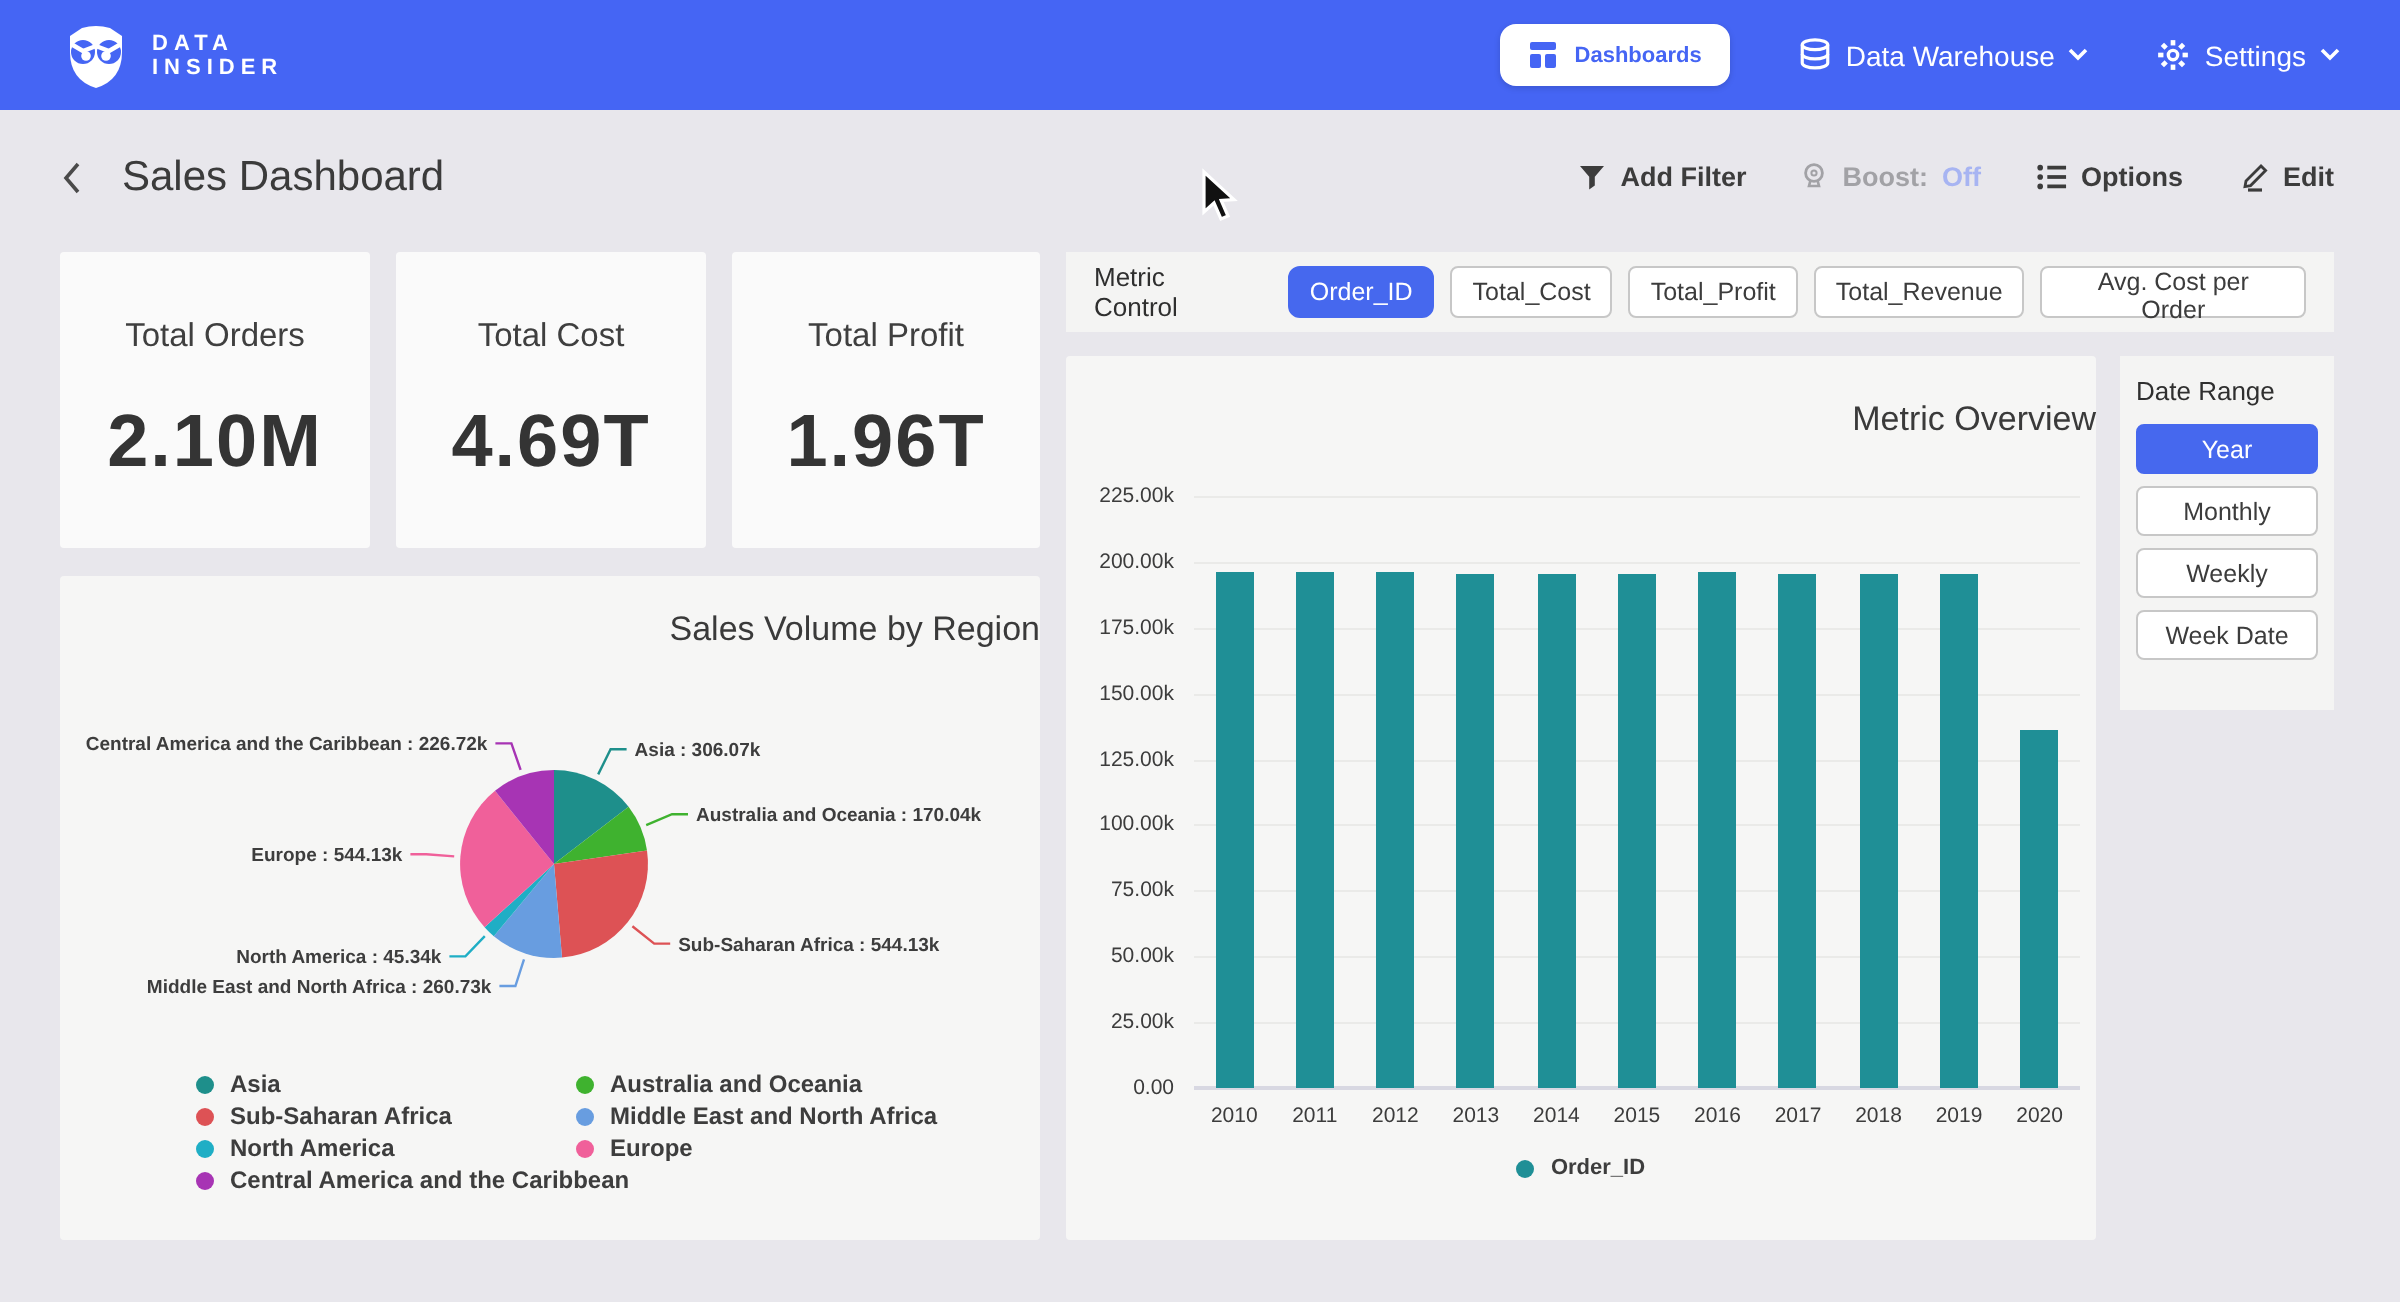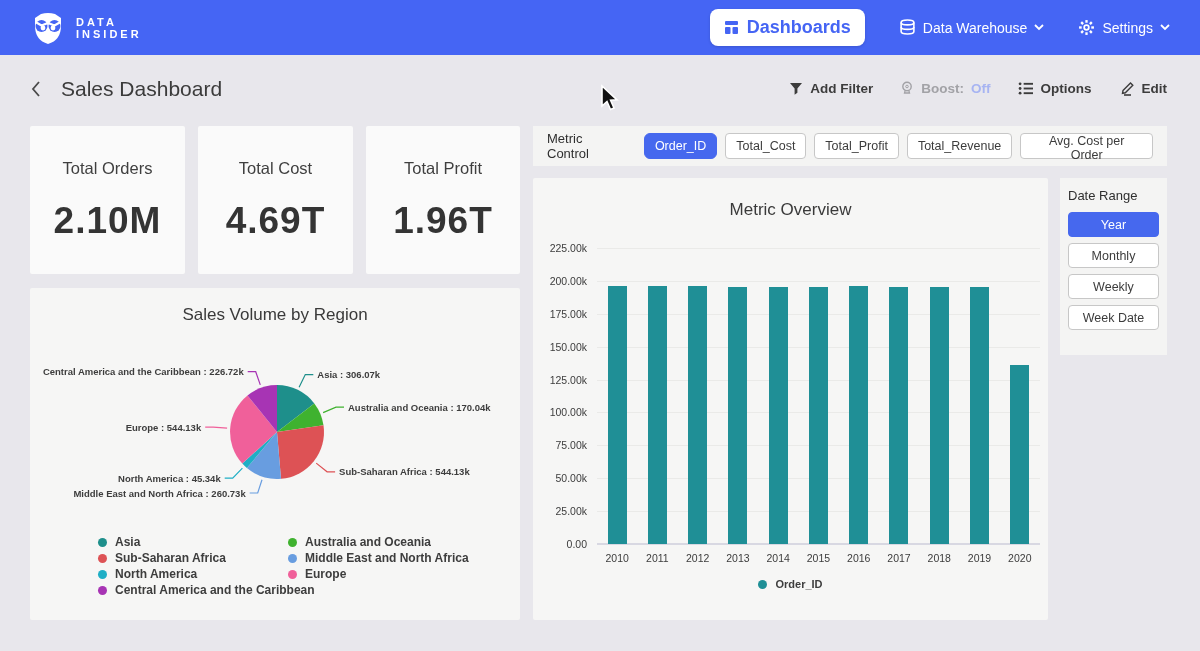--- a/index.html
+++ b/index.html
@@ -19,21 +19,21 @@
   }
   .brand{ display:flex; align-items:center; gap:10px; cursor:pointer; }
   .brand-text{ display:flex; flex-direction:column; line-height:12px; }
   .brand-text span{
     color:#fff; font-size:11px; font-weight:bold; letter-spacing:3px;
   }
   .nav-right{ display:flex; align-items:center; gap:34px; }
   .nav-pill{
     display:flex; align-items:center; gap:8px;
     background:#fff; color:#4565f4; border:none; border-radius:8px;
-    padding:8px 14px; font-size:18px; font-weight:bold; cursor:pointer;
+    padding:8px 14px; font-size:11px; font-weight:bold; cursor:pointer;
     font-family:"Liberation Sans", sans-serif;
     box-shadow:0 1px 3px rgba(0,0,0,0.15);
   }
   .nav-item{
     display:flex; align-items:center; gap:7px; color:#fff;
     font-size:14px; font-weight:500; cursor:pointer;
   }
   
   .page-header{
     position:absolute; left:0; top:55px; width:1200px; height:62px;
@@ -67,21 +67,21 @@
     background:#fff; border:1px solid #c7c7c7; border-radius:4px;
     height:26px; padding:0 10px; font-size:12.5px; color:#3c3c3c; cursor:pointer;
     font-family:"Liberation Sans", sans-serif;
   }
   .pill-btn.active{
     background:#4668ee; border-color:#4668ee; color:#fff; border-radius:6px;
   }
   
   .pie-card{ left:30px; top:288px; width:490px; height:332px; background:#f6f6f5; overflow:hidden; }
   .chart-title{
-    position:absolute; left:0; right:0; text-align:center;
+    position:absolute; left:0; right:0; text-align:right;
     font-size:17px; font-weight:400; color:#3a3a3a;
   }
   .pie-title{ top:17px; }
   #pie-svg{ position:absolute; left:0; top:0; }
   .pie-label{ font-size:9.5px; font-weight:bold; fill:#3d3d3d; }
   .pie-legend{
     position:absolute; list-style:none; font-size:12px; font-weight:bold; color:#3d3d3d;
   }
   .pie-legend li{ display:flex; align-items:center; gap:8px; height:16px; }
   .dot{ width:9px; height:9px; border-radius:50%; flex:none; }

